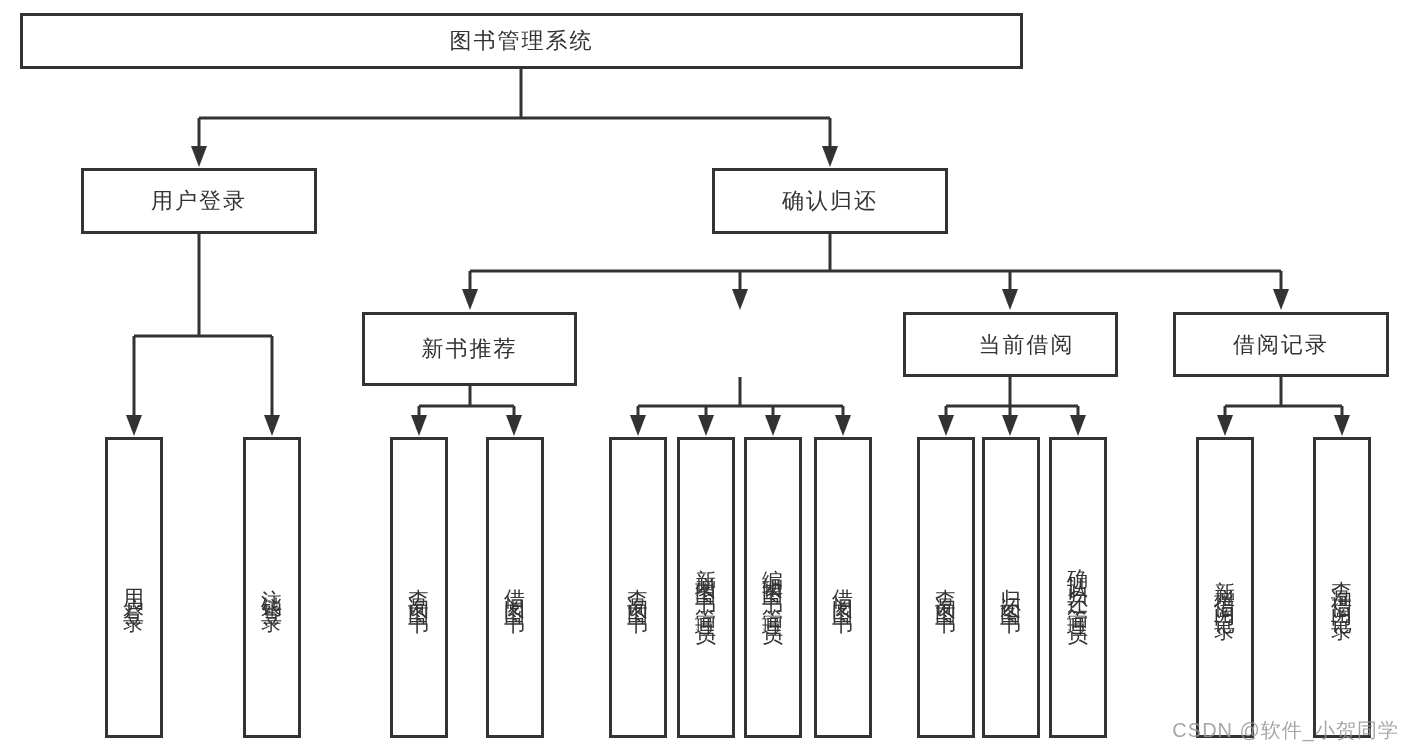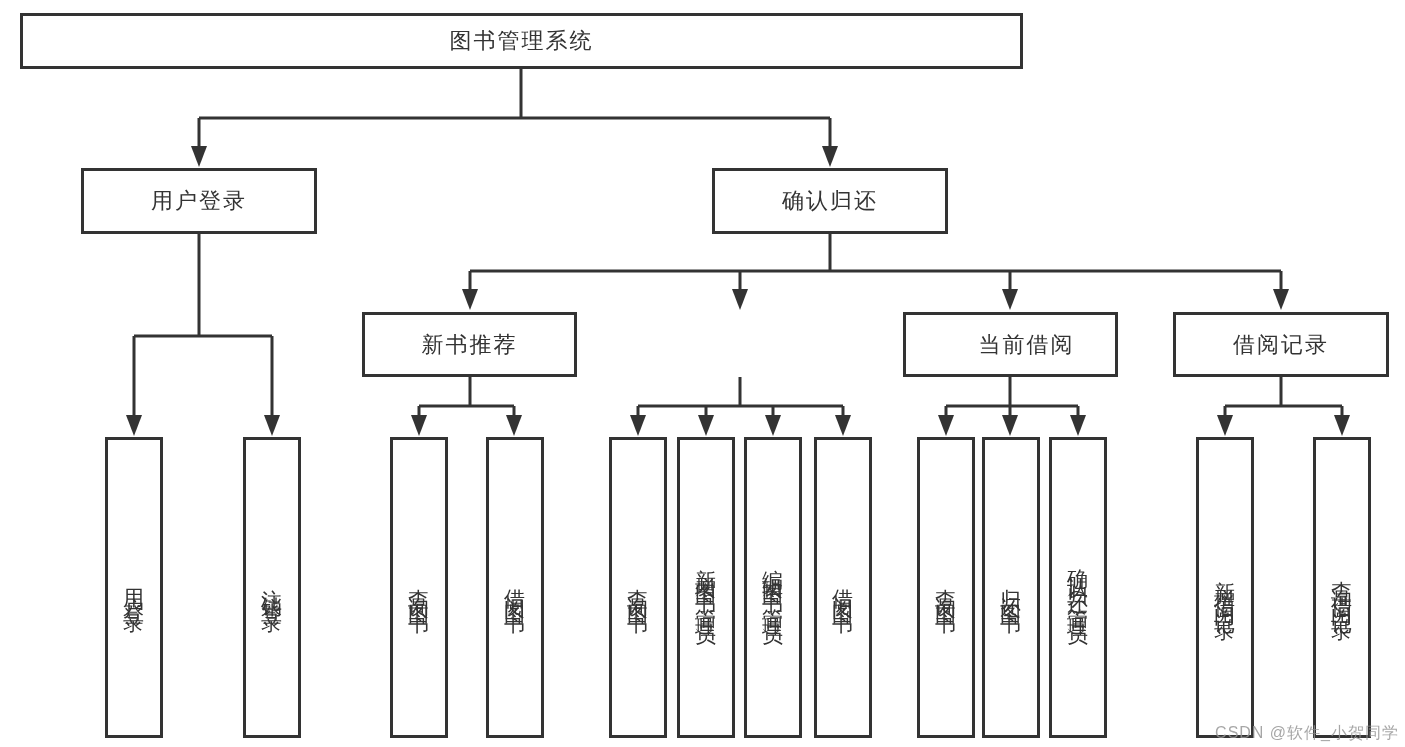--- a/index.html
+++ b/index.html
@@ -35,37 +35,37 @@
     writing-mode: vertical-rl;
     text-orientation: mixed;
     font-size: 21px;
     letter-spacing: 8px;
     line-height: 1;
     white-space: nowrap;
   }
   .root   { left: 20px;   top: 13px;  width: 1003px; height: 56px; }
   .l2a    { left: 81px;   top: 168px; width: 236px;  height: 66px; }
   .l2b    { left: 712px;  top: 168px; width: 236px;  height: 66px; }
-  .l3a    { left: 362px;  top: 312px; width: 215px;  height: 65px; }
+  .l3a    { left: 362px;  top: 312px; width: 215px;  height: 74px; }
   .l3b    { left: 633px;  top: 312px; width: 215px;  height: 65px; }
   .l3c    { left: 903px;  top: 312px; width: 215px;  height: 65px; padding-left: 32px; }
   .l3d    { left: 1173px; top: 312px; width: 216px;  height: 65px; }
   .leaf   { top: 437px; width: 58px; height: 301px; }
   .x105  { left: 105px; }  .x243  { left: 243px; }
   .x390  { left: 390px; }  .x486  { left: 486px; }
   .x609  { left: 609px; }  .x677  { left: 677px; }
   .x744  { left: 744px; }  .x814  { left: 814px; }
   .x917  { left: 917px; }  .x982  { left: 982px; }
   .x1049 { left: 1049px; } .x1196 { left: 1196px; }
   .x1313 { left: 1313px; }
   .watermark {
     position: absolute;
     right: 6px;
     bottom: 3px;
-    font-size: 16px;
+    font-size: 20px;
     letter-spacing: 1px;
     color: rgba(150,150,150,0.85);
     white-space: nowrap;
   }
 </style>
 </head>
 <body>
 
 <div class="canvas">
 

